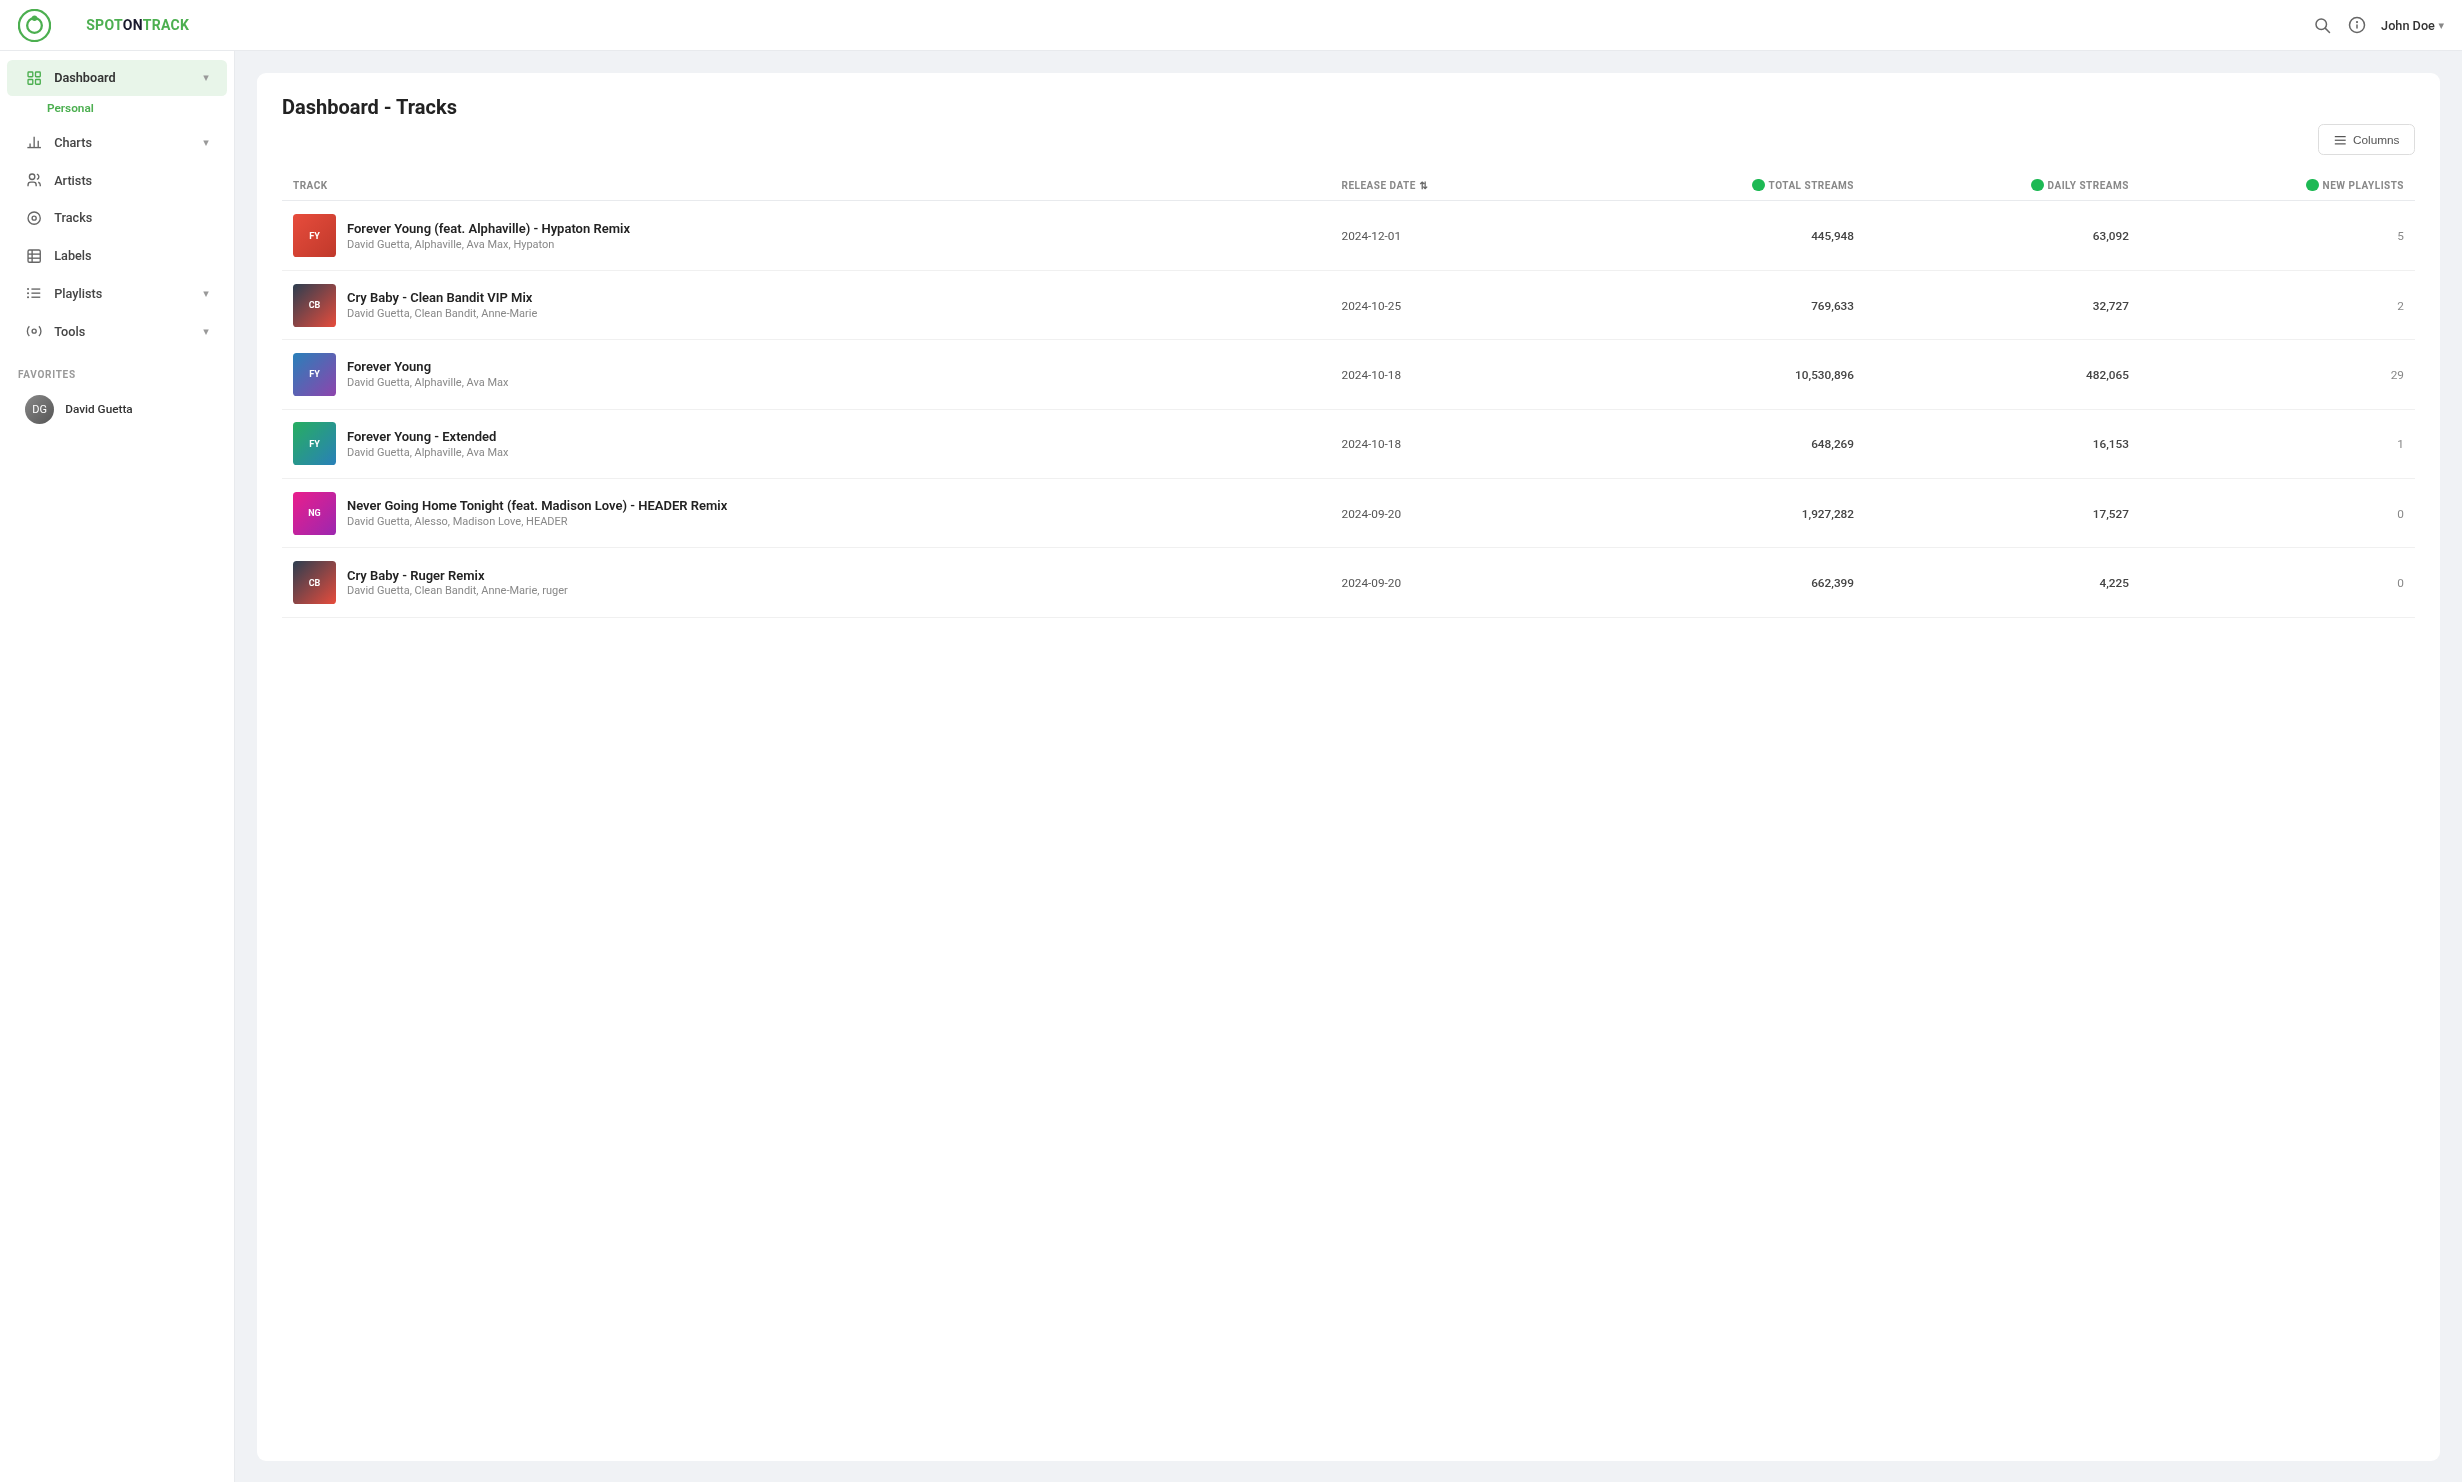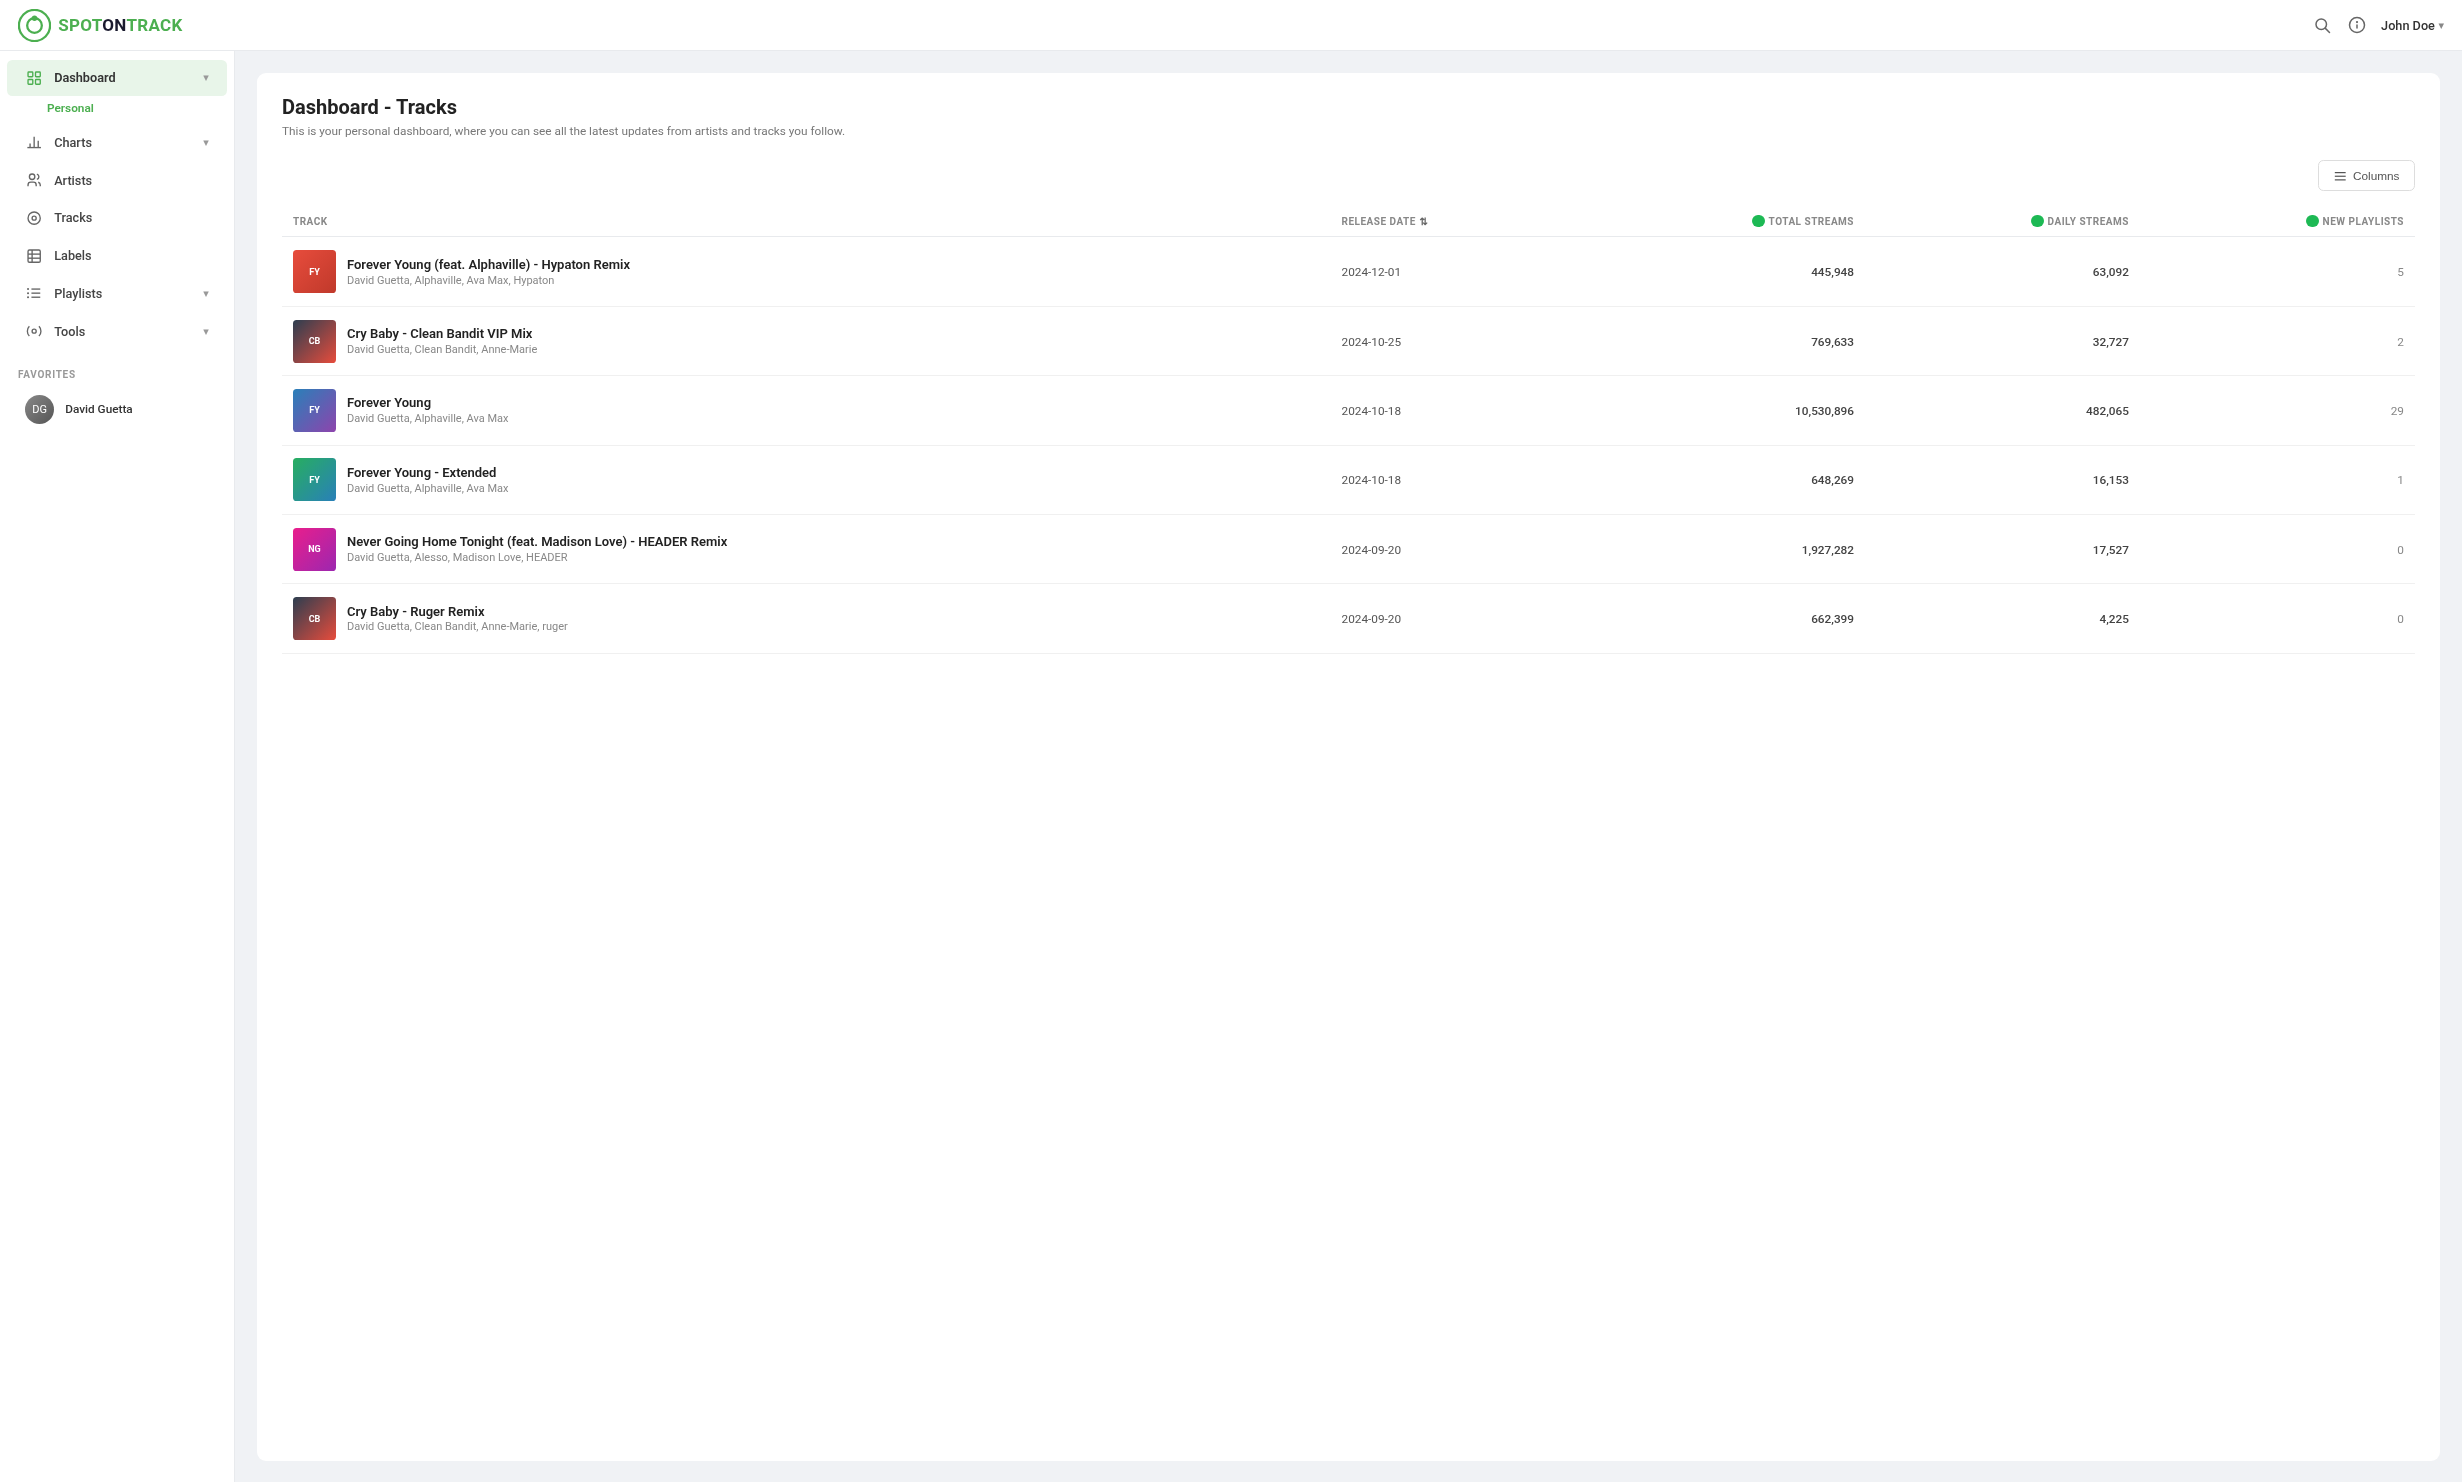--- a/index.html
+++ b/index.html
@@ -29,24 +29,25 @@
     .logo-area {
       display: flex;
       align-items: center;
       gap: 7.2px;
     }
     .logo-icon {
       width: 33px;
       height: 33px;
     }
     .logo-text {
-      font-size: 17px;
+      font-size: 14px;
       font-weight: 700;
       color: #1a1a2e;
       letter-spacing: 0.3px;
+      margin-left: 28px;
     }
     .logo-text span { color: #4caf50; }
     .topbar-right {
       display: flex;
       align-items: center;
       gap: 14.5px;
     }
     .topbar-icon {
       width: 20px;
       height: 20px;
@@ -461,21 +462,20 @@
       <div class="sidebar-fav-item">
         <div class="fav-avatar">DG</div>
         <span class="fav-name">David Guetta</span>
       </div>
     </div>
   </aside>
 
   <main class="content">
     <div class="page-card">
       <h1 class="page-title">Dashboard - Tracks</h1>
-      <p class="page-subtitle">This is your personal dashboard, where you can see all the latest updates from artists and tracks you follow.</p>
 
       <div class="toolbar-row">
         <button class="columns-btn">
           <svg width="14.5" height="14.5" viewBox="0 0 24 24" fill="none" stroke="currentColor" stroke-width="2">
             <line x1="3" y1="6" x2="21" y2="6"></line>
             <line x1="3" y1="12" x2="21" y2="12"></line>
             <line x1="3" y1="18" x2="21" y2="18"></line>
           </svg>
           <span>Columns</span>
         </button>

